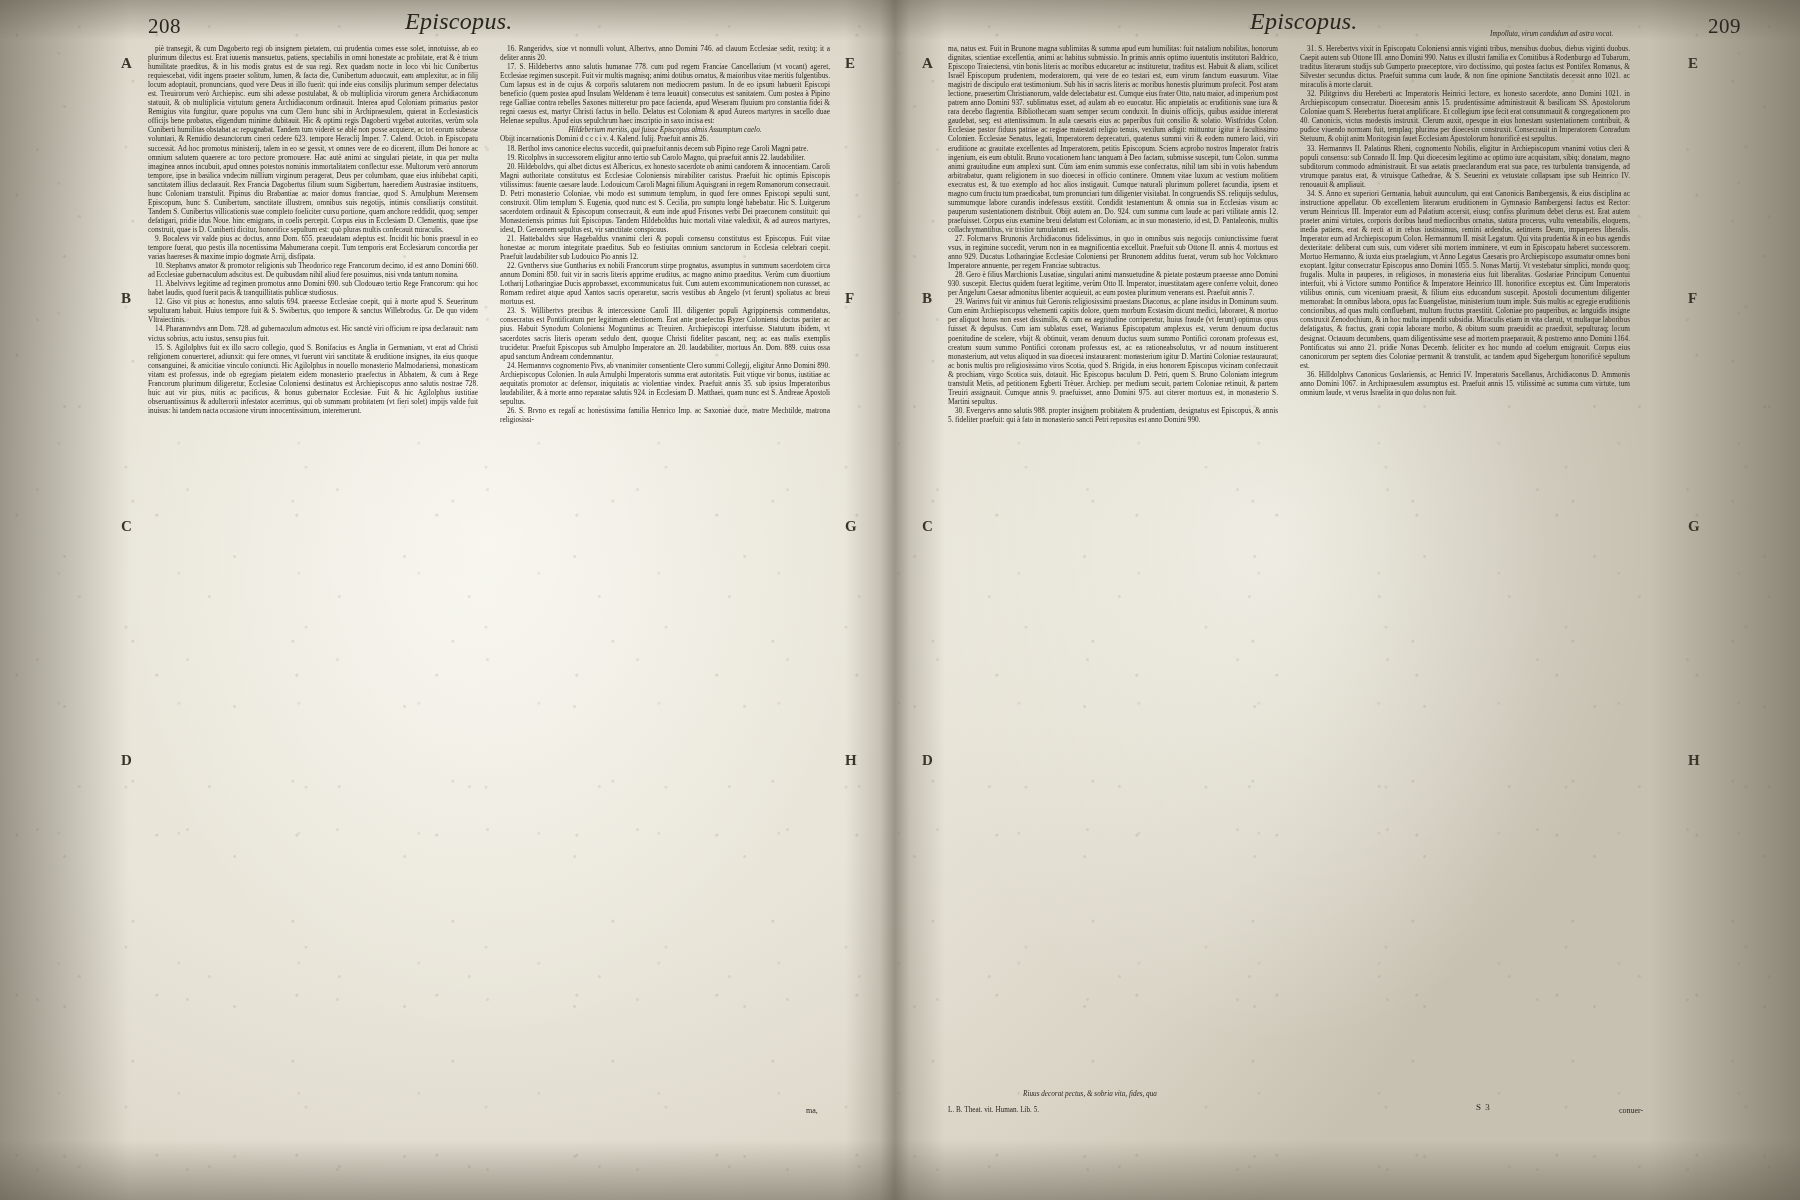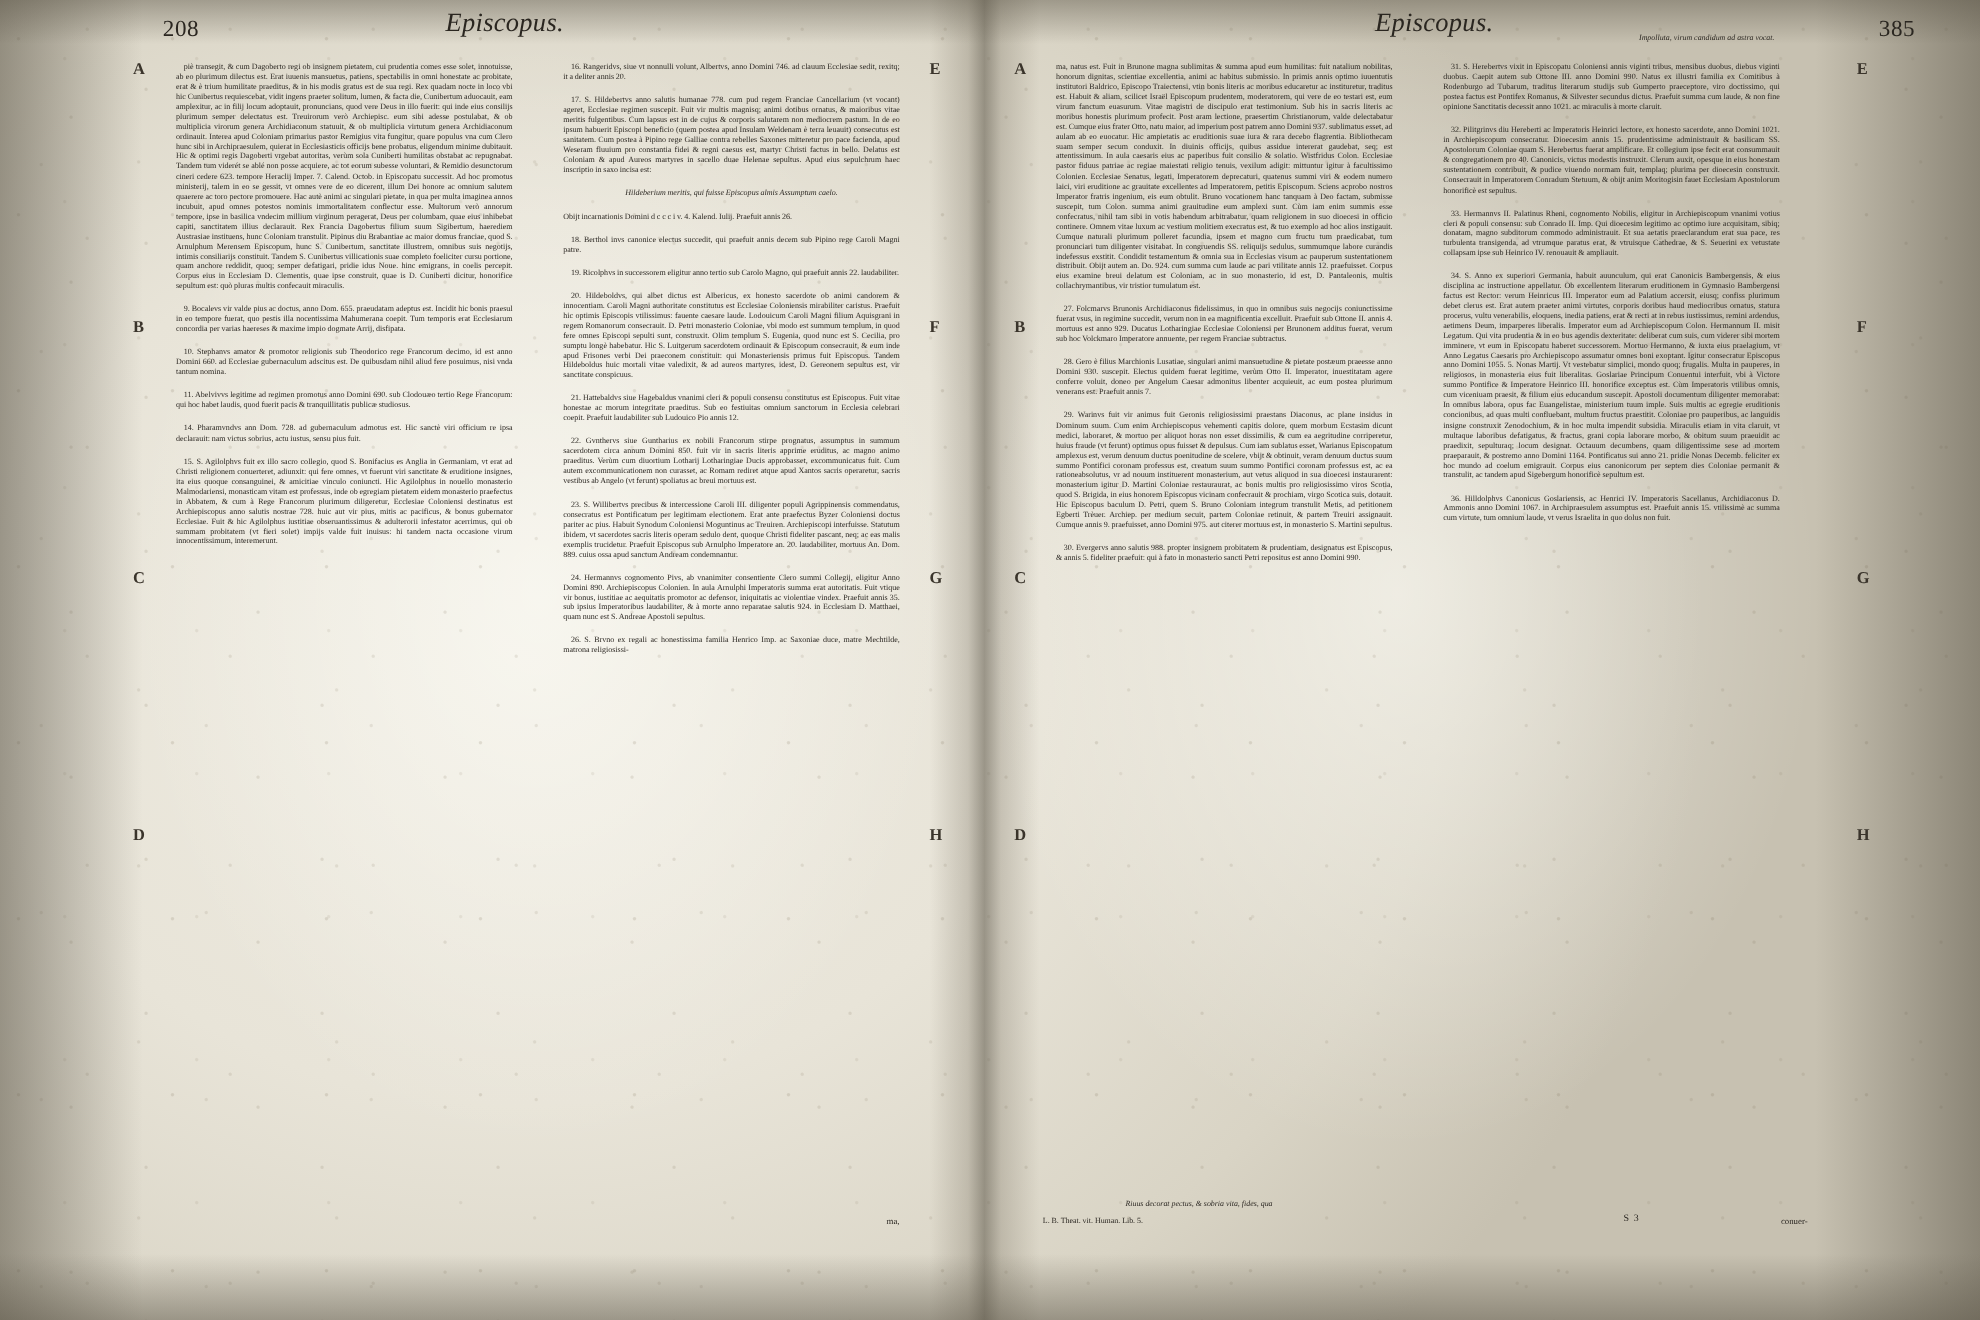--- a/index.html
+++ b/index.html
@@ -76,21 +76,21 @@
     position:absolute;
     text-align:justify;
     font-size:7.3px;
     line-height:9.05px;
     color:#2b2722;
     hyphens:auto;
     -webkit-hyphens:auto;
     text-justify:inter-word;
     word-spacing:-0.2px;
   }
-  .col p{margin:12px;text-indent:7px;}
+  .col p{margin:0;text-indent:7px;}
   .col p.noind{text-indent:0;}
   .col p.center{text-align:center;text-indent:0;font-style:italic;}
   .catch{
     position:absolute;font-size:8px;color:#2b2722;
   }
   .sig{
     position:absolute;font-size:9px;color:#2b2722;letter-spacing:1px;margin-left:28px;
   }
   .footnote{
     position:absolute;font-size:7.2px;color:#2b2722;font-style:italic;
@@ -109,21 +109,21 @@
   <div class="gutter"></div>
   <div class="edgeL"></div>
   <div class="edgeR"></div>
   <div class="edgeT"></div>
   <div class="edgeB"></div>
 
   <div class="folio blur" style="left:148px;top:14px;">208</div>
   <div class="runhead blur" style="left:405px;top:8px;">Episcopus.</div>
 
   <div class="runhead blur" style="left:1250px;top:8px;">Episcopus.</div>
-  <div class="folio blur" style="left:1708px;top:14px;">385</div>
+  <div class="folio blur" style="left:1708px;top:14px;">209</div>
 
   <div class="marg blur" style="left:121px;top:55px;">A</div>
   <div class="marg blur" style="left:121px;top:290px;">B</div>
   <div class="marg blur" style="left:121px;top:518px;">C</div>
   <div class="marg blur" style="left:121px;top:752px;">D</div>
 
   <div class="marg blur" style="left:845px;top:55px;">E</div>
   <div class="marg blur" style="left:845px;top:290px;">F</div>
   <div class="marg blur" style="left:845px;top:518px;">G</div>
   <div class="marg blur" style="left:845px;top:752px;">H</div>
@@ -138,20 +138,21 @@
   <div class="marg blur" style="left:1688px;top:518px;">G</div>
   <div class="marg blur" style="left:1688px;top:752px;">H</div>
 
   <div class="footnote blur" style="left:1490px;top:30px;text-align:right;">Impolluta, virum candidum ad astra vocat.</div>
 
   <div class="col blur" style="left:148px;top:44px;width:330px;height:1040px;">
     <p>piè transegit, &amp; cum Dagoberto regi ob insignem pietatem, cui prudentia comes esse solet, innotuisse, ab eo plurimum dilectus est. Erat iuuenis mansuetus, patiens, spectabilis in omni honestate ac probitate, erat &amp; è trium humilitate praeditus, &amp; in his modis gratus est de sua regi. Rex quadam nocte in loco vbi hic Cunibertus requiescebat, vidit ingens praeter solitum, lumen, &amp; facta die, Cunibertum aduocauit, eam amplexitur, ac in filij locum adoptauit, pronuncians, quod vere Deus in illo fuerit: qui inde eius consilijs plurimum semper delectatus est. Treuirorum verò Archiepisc. eum sibi adesse postulabat, &amp; ob multiplicia virorum genera Archidiaconum statuuit, &amp; ob multiplicia virtutum genera Archidiaconum ordinauit. Interea apud Coloniam primarius pastor Remigius vita fungitur, quare populus vna cum Clero hunc sibi in Archipraesulem, quierat in Ecclesiasticis officijs bene probatus, eligendum minime dubitauit. Hic &amp; optimi regis Dagoberti vrgebat autoritas, verùm sola Cuniberti humilitas obstabat ac repugnabat. Tandem tum viderét se ablé non posse acquiere, ac tot eorum subesse voluntari, &amp; Remidio desunctorum cineri cedere 623. tempore Heraclij Imper. 7. Calend. Octob. in Episcopatu successit. Ad hoc promotus ministerij, talem in eo se gessit, vt omnes vere de eo dicerent, illum Dei honore ac omnium salutem quaerere ac toro pectore promouere. Hac autè animi ac singulari pietate, in qua per multa imaginea annos incubuit, apud omnes potestos nominis immortalitatem conflectur esse. Multorum verò annorum tempore, ipse in basilica vndecim millium virginum peragerat, Deus per columbam, quae eius inhibebat capiti, sanctitatem illius declarauit. Rex Francia Dagobertus filium suum Sigibertum, haerediem Austrasiae instituens, hunc Coloniam transtulit. Pipinus diu Brabantiae ac maior domus franciae, quod S. Arnulphum Merensem Episcopum, hunc S. Cunibertum, sanctitate illustrem, omnibus suis negotijs, intimis consiliarijs constituit. Tandem S. Cunibertus villicationis suae completo foeliciter cursu portione, quam anchore reddidit, quoq; semper defatigari, pridie idus Noue. hinc emigrans, in coelis percepit. Corpus eius in Ecclesiam D. Clementis, quae ipse construit, quae is D. Cuniberti dicitur, honorifice sepultum est: quò pluras multis confecauit miraculis.</p>
     <p>9. Bocalevs vir valde pius ac doctus, anno Dom. 655. praeudatam adeptus est. Incidit hic bonis praesul in eo tempore fuerat, quo pestis illa nocentissima Mahumerana coepit. Tum temporis erat Ecclesiarum concordia per varias haereses &amp; maxime impio dogmate Arrij, disfipata.</p>
     <p>10. Stephanvs amator &amp; promotor religionis sub Theodorico rege Francorum decimo, id est anno Domini 660. ad Ecclesiae gubernaculum adscitus est. De quibusdam nihil aliud fere posuimus, nisi vnda tantum nomina.</p>
     <p>11. Abelvivvs legitime ad regimen promotus anno Domini 690. sub Clodouæo tertio Rege Francorum: qui hoc habet laudis, quod fuerit pacis &amp; tranquillitatis publicæ studiosus.</p>
+    <p>12. Giso vit pius ac honestus, anno salutis 694. praeesse Ecclesiae coepit, qui à morte apud S. Seuerinum sepulturam habuit. Huius tempore fuit &amp; S. Swibertus, quo tempore &amp; sanctus Willebrodus. Gr. De quo videm Vltraiectinis.</p>
     <p>14. Pharamvndvs ann Dom. 728. ad gubernaculum admotus est. Hic sanctè viri officium re ipsa declarauit: nam victus sobrius, actu iustus, sensu pius fuit.</p>
     <p>15. S. Agilolphvs fuit ex illo sacro collegio, quod S. Bonifacius es Anglia in Germaniam, vt erat ad Christi religionem conuerteret, adiunxit: qui fere omnes, vt fuerunt viri sanctitate &amp; eruditione insignes, ita eius quoque consanguinei, &amp; amicitiae vinculo coniuncti. Hic Agilolphus in nouello monasterio Malmodariensi, monasticam vitam est professus, inde ob egregiam pietatem eidem monasterio praefectus in Abbatem, &amp; cum à Rege Francorum plurimum diligeretur, Ecclesiae Coloniensi destinatus est Archiepiscopus anno salutis nostrae 728. huic aut vir pius, mitis ac pacificus, &amp; bonus gubernator Ecclesiae. Fuit &amp; hic Agilolphus iustitiae obseruantissimus &amp; adulterorii infestator acerrimus, qui ob summam probitatem (vt fieri solet) impijs valde fuit inuisus: hi tandem nacta occasione virum innocentissimum, interemerunt.</p>
   </div>
 
   <div class="col blur" style="left:500px;top:44px;width:330px;height:1040px;">
     <p>16. Rangeridvs, siue vt nonnulli volunt, Albertvs, anno Domini 746. ad clauum Ecclesiae sedit, rexitq; it a deliter annis 20.</p>
     <p>17. S. Hildebertvs anno salutis humanae 778. cum pud regem Franciae Cancellarium (vt vocant) ageret, Ecclesiae regimen suscepit. Fuit vir multis magnisq; animi dotibus ornatus, &amp; maioribus vitae meritis fulgentibus. Cum lapsus est in de cujus &amp; corporis salutarem non mediocrem pastum. In de eo ipsum habuerit Episcopi beneficio (quem postea apud Insulam Weldenam è terra leuauit) consecutus est sanitatem. Cum postea à Pipino rege Galliae contra rebelles Saxones mitteretur pro pace facienda, apud Weseram fluuium pro constantia fidei &amp; regni caesus est, martyr Christi factus in bello. Delatus est Coloniam &amp; apud Aureos martyres in sacello duae Helenae sepultus. Apud eius sepulchrum haec inscriptio in saxo incisa est:</p>
     <p class="center">Hildeberium meritis, qui fuisse Episcopus almis Assumptum caelo.</p>
     <p class="noind">Obijt incarnationis Domini d c c c i v. 4. Kalend. Iulij. Praefuit annis 26.</p>
     <p>18. Berthol invs canonice electus succedit, qui praefuit annis decem sub Pipino rege Caroli Magni patre.</p>

